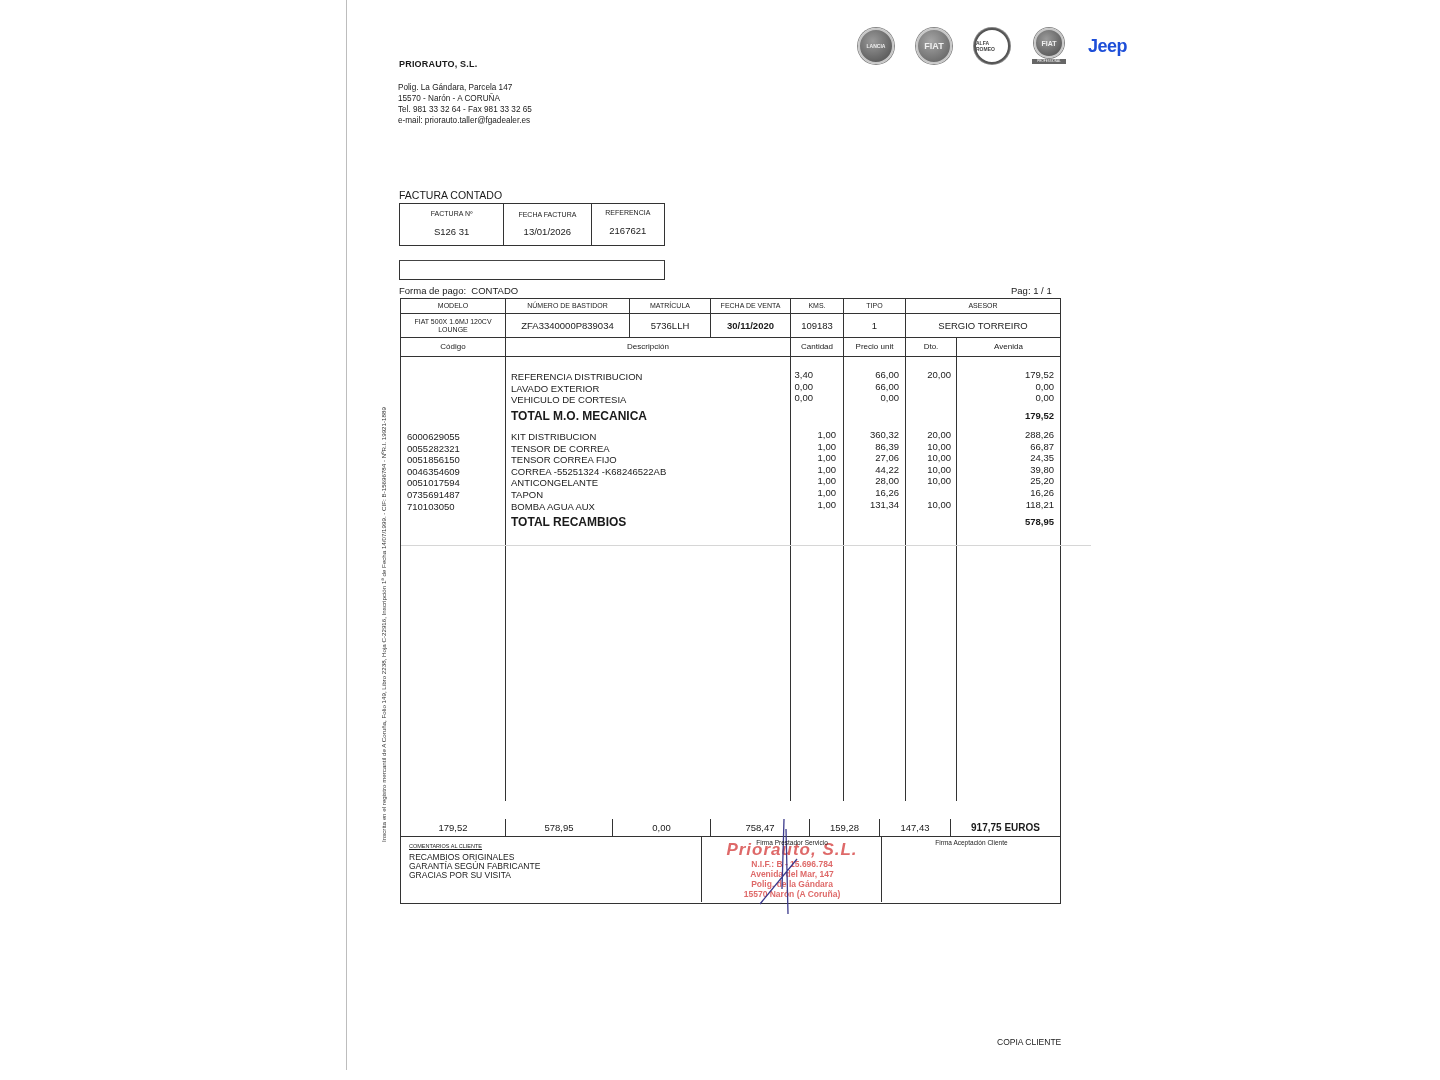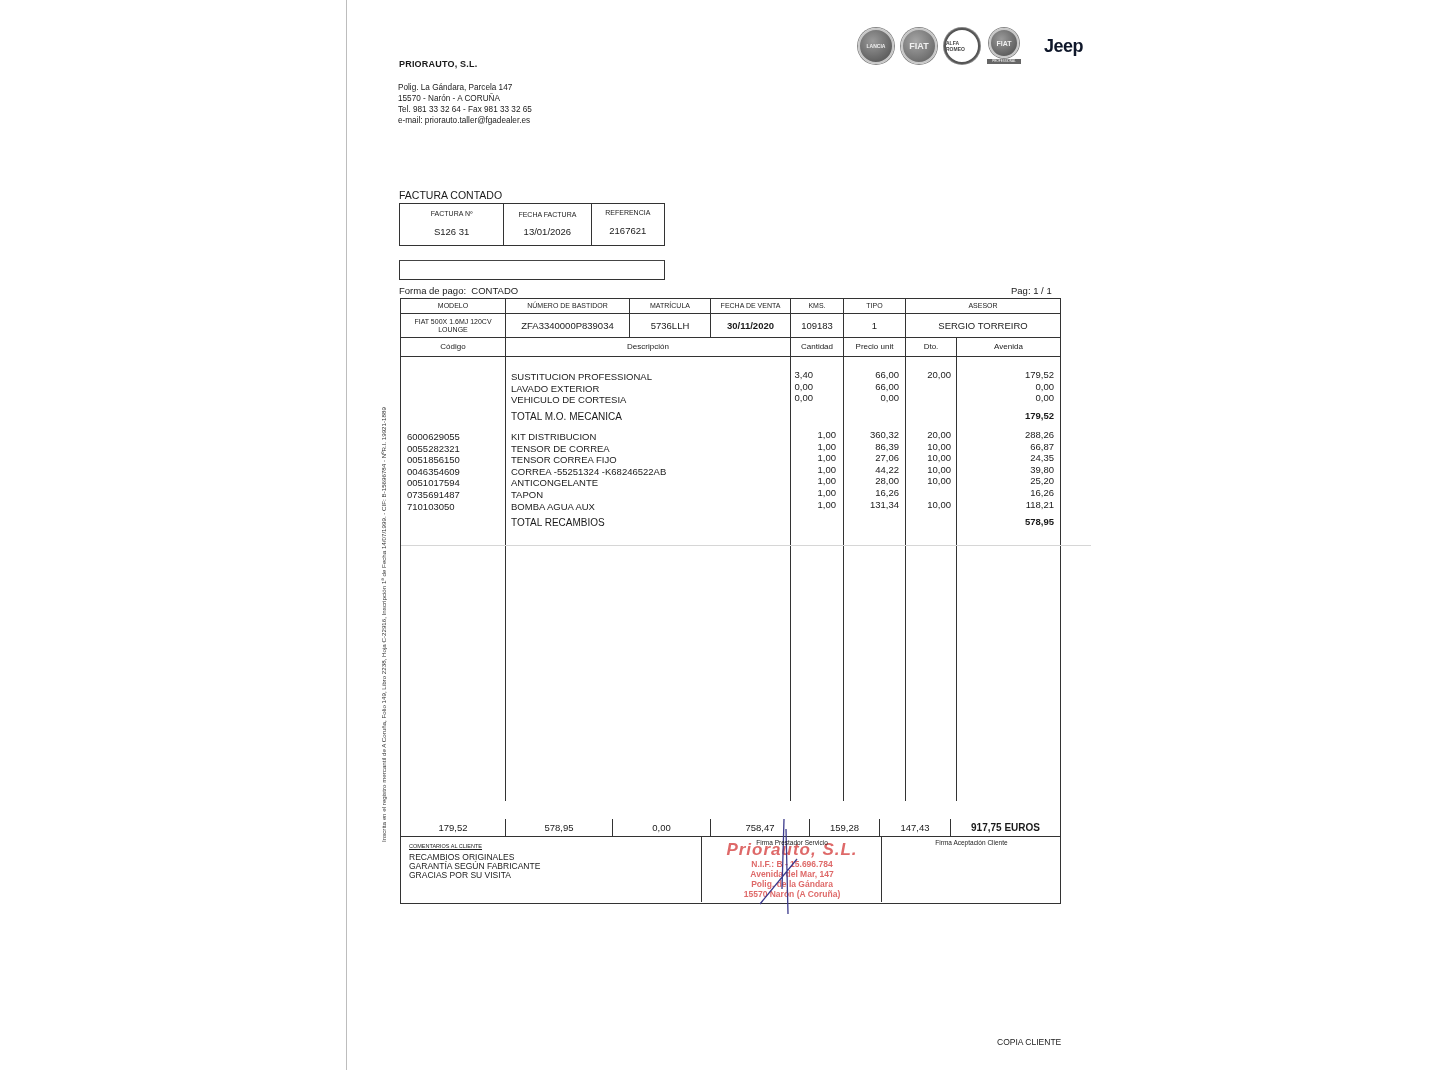--- a/index.html
+++ b/index.html
@@ -6,30 +6,30 @@
   body { width:1440px; height:1080px; background:#ffffff; position:relative; overflow:hidden;
          font-family:"Liberation Sans", sans-serif; color:#1a1a1a; }
   .abs { position:absolute; }
   .page-edge { left:346px; top:0; width:1px; height:1070px; background:#bdbdbd; }
 
   
   .company-name { left:399px; top:59px; font-size:9px; font-weight:bold; letter-spacing:0.2px; }
   .addr { left:398px; top:82px; font-size:8.2px; line-height:11px; }
 
   
-  .logos { left:858px; top:28px; display:flex; align-items:center; gap:7px; }
+  .logos { left:858px; top:28px; display:flex; align-items:center; gap:22px; }
   .logo-circle { width:32px; height:32px; border-radius:50%; background:radial-gradient(circle at 40% 35%, #9a9a9a, #4a4a4a);
                  border:2px solid #c8c8c8; box-shadow:0 0 0 1px #888; display:flex; align-items:center; justify-content:center;
                  color:#f0f0f0; font-size:7px; font-weight:bold; }
   .logo-circle.fiat { background:radial-gradient(circle at 40% 35%, #a5a5a5, #5a5a5a); font-size:9px; }
   .logo-circle.alfa { background:#fff; border:2px solid #555; color:#444; font-size:5px; }
   .logo-fp { display:flex; flex-direction:column; align-items:center; }
   .logo-circle.small { width:26px; height:26px; font-size:7px; }
   .fp-bar { width:34px; height:5px; background:#666; margin-top:1px; font-size:3px; color:#fff; text-align:center; }
-  .logo-jeep { font-size:18px; font-weight:bold; color:#0f172a; letter-spacing:-0.5px;margin-left:16px; }
+  .logo-jeep { font-size:18px; font-weight:bold; color:#1d4ed8; letter-spacing:-0.5px; }
 
   
   .factura-title { left:399px; top:189px; font-size:10.5px; }
   .inv-box { left:399px; top:203px; width:264px; height:41px; border:1px solid #333; display:flex; }
   .inv-cell { border-right:1px solid #333; text-align:center; position:relative; }
   .inv-cell:last-child { border-right:none; }
   .inv-h { font-size:7px; margin-top:6px; }
   .inv-v { font-size:9.5px; margin-top:9px; }
 
   .blank-box { left:399px; top:260px; width:264px; height:18px; border:1px solid #333; border-top-color:#444; }
@@ -46,21 +46,21 @@
   .vehicle-val { top:15px; height:23px; border-bottom:1px solid #333; width:659px; }
   .vehicle-val .vcell { display:flex; align-items:center; justify-content:center; font-size:9.5px; }
   .vehicle-val .model { font-size:7px; line-height:8px; }
   .lines-hdr { top:39px; height:18px; border-bottom:1px solid #333; width:659px;align-items:center; }
   .lines-hdr .vcell { font-size:8px; line-height:18px; }
 
   .cols { position:absolute; top:58px; left:0; width:659px; height:444px; }
   .colline { position:absolute; top:0; bottom:0; width:1px; background:#333; }
   .line { position:absolute; font-size:9.5px; line-height:11.6px; white-space:nowrap; }
   .num { text-align:right; }
-  .bold { font-weight:normal; font-size:10px;text-align:right; }
+  .bold { font-weight:bold; font-size:12px;text-align:right; }
   .bold-num { font-weight:bold; font-size:9.5px; }
   .scanline { position:absolute; left:0; top:188px; width:690px; height:1px; background:#d6d6d6; }
 
   
   .tot-hdr { top:503px; height:16px; border-top:1px solid #333; border-bottom:1px solid #333; width:659px; }
   .tot-hdr .vcell { font-size:9.5px; line-height:16px; }
   .tot-val { top:520px; height:17px; border-bottom:1px solid #333; width:659px; }
   .tot-val .vcell { font-size:9.5px; line-height:17px; }
 
   .comments { position:absolute; top:538px; left:0; width:300px; height:65px; }
@@ -156,21 +156,21 @@
 
   <div class="cols">
     <div class="colline" style="left:104px;"></div>
     <div class="colline" style="left:389px;"></div>
     <div class="colline" style="left:442px;"></div>
     <div class="colline" style="left:504px;"></div>
     <div class="colline" style="left:555px;"></div>
     <div class="scanline"></div>
 
     <div class="line" style="left:110px; top:14px;">
-      <div>SUSTITUCION PROFESSIONAL</div>
+      <div>REFERENCIA DISTRIBUCION</div>
       <div>LAVADO EXTERIOR</div>
       <div>VEHICULO DE CORTESIA</div>
     </div>
     <div class="line num" style="left:372px; width:40px; top:12px;">
       <div>3,40</div>
       <div>0,00</div>
       <div>0,00</div>
     </div>
     <div class="line num" style="left:448px; width:50px; top:12px;">
       <div>66,00</div>

